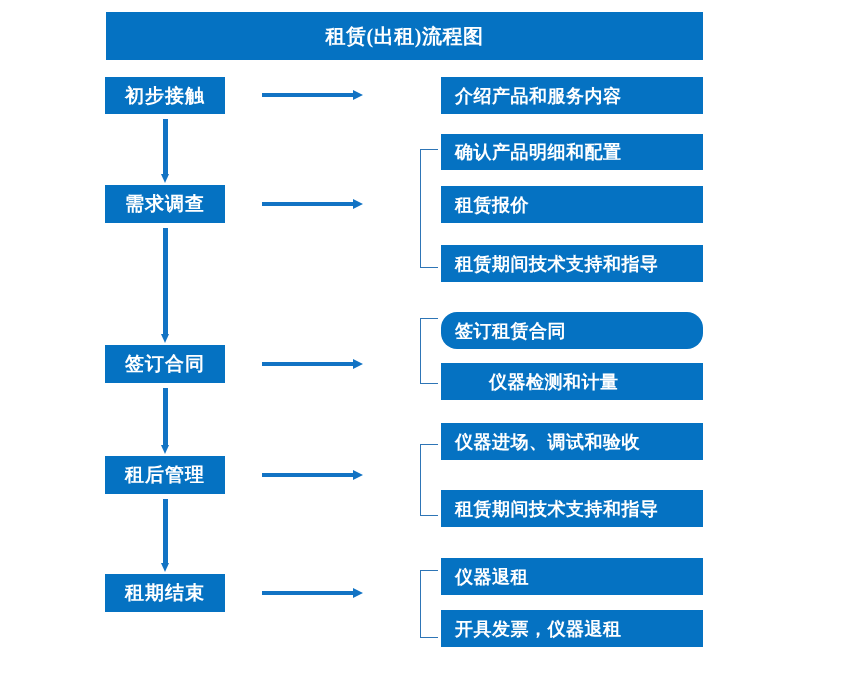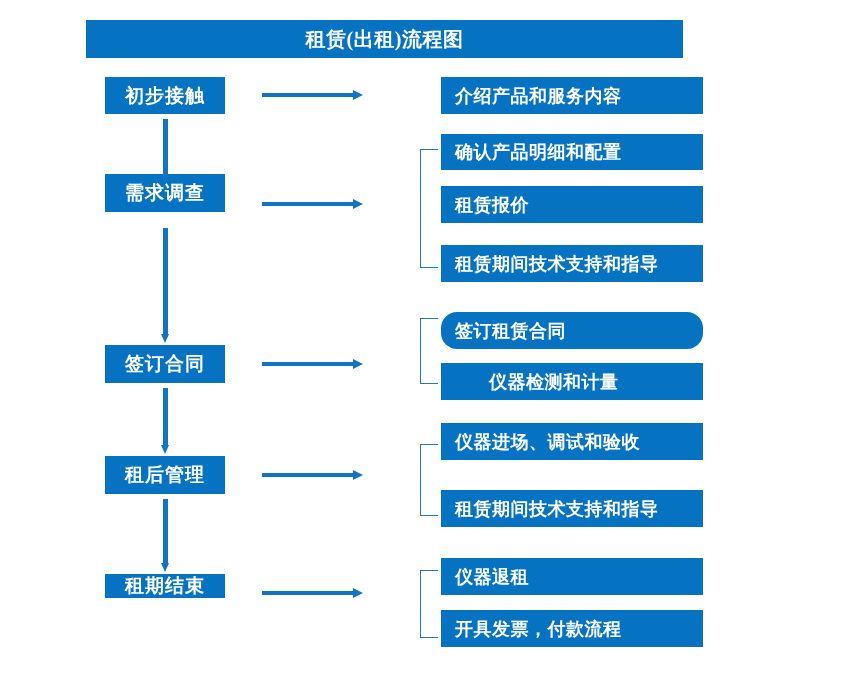--- a/index.html
+++ b/index.html
@@ -13,33 +13,32 @@
   }
   #canvas {
     position: relative;
     width: 844px;
     height: 688px;
     background: #ffffff;
     overflow: hidden;
   }
   .title-bar {
     position: absolute;
-    left: 86px;
+    left: 106px;
     top: 12px;
     width: 597px;
-    height: 38px;
+    height: 48px;
     background: #0572C2;
     color: #ffffff;
     font-size: 20px;
     font-weight: bold;
     display: flex;
     align-items: center;
     justify-content: center;
     letter-spacing: 0.5px;
-    margin-top: 8px;
   }
   .stage-box {
     position: absolute;
     background: #0572C2;
     color: #ffffff;
     font-size: 19px;
     font-weight: bold;
     display: flex;
     align-items: center;
     justify-content: center;
@@ -108,24 +107,24 @@
   }
 </style>
 </head>
 <body>
 
 <div id="canvas">
 
   <div class="title-bar">租赁(出租)流程图</div>
 
   <div class="stage-box" style="left:105px; top:77px; width:120px; height:37px;">初步接触</div>
-  <div class="stage-box" style="left:105px; top:174px; width:120px; height:38px;">需求调查</div>
+  <div class="stage-box" style="left:105px; top:185px; width:120px; height:38px;">需求调查</div>
   <div class="stage-box" style="left:105px; top:345px; width:120px; height:38px;">签订合同</div>
   <div class="stage-box" style="left:105px; top:456px; width:120px; height:38px;">租后管理</div>
-  <div class="stage-box" style="left:105px; top:574px; width:120px; height:24px;">租期结束</div>
+  <div class="stage-box" style="left:105px; top:574px; width:120px; height:38px;">租期结束</div>
 
   <div class="v-arrow" style="left:161px; top:119px; height:64px;">
     <div class="shaft" style="height:55px;"></div>
     <div class="head" style="top:55px;"></div>
   </div>
   <div class="v-arrow" style="left:161px; top:228px; height:115px;">
     <div class="shaft" style="height:106px;"></div>
     <div class="head" style="top:106px;"></div>
   </div>
   <div class="v-arrow" style="left:161px; top:388px; height:66px;">
@@ -165,15 +164,15 @@
 
   <div class="task-box" style="left:441px; top:77px; width:262px; height:37px;">介绍产品和服务内容</div>
   <div class="task-box" style="left:441px; top:134px; width:262px; height:36px;">确认产品明细和配置</div>
   <div class="task-box" style="left:441px; top:186px; width:262px; height:37px;">租赁报价</div>
   <div class="task-box" style="left:441px; top:245px; width:262px; height:37px;">租赁期间技术支持和指导</div>
   <div class="task-box" style="left:441px; top:312px; width:262px; height:37px;border-radius:16px;">签订租赁合同</div>
   <div class="task-box" style="left:441px; top:363px; width:262px; height:37px;padding-left:48px;">仪器检测和计量</div>
   <div class="task-box" style="left:441px; top:423px; width:262px; height:37px;">仪器进场、调试和验收</div>
   <div class="task-box" style="left:441px; top:490px; width:262px; height:37px;">租赁期间技术支持和指导</div>
   <div class="task-box" style="left:441px; top:558px; width:262px; height:37px;">仪器退租</div>
-  <div class="task-box" style="left:441px; top:610px; width:262px; height:37px;">开具发票，付款流程</div>
+  <div class="task-box" style="left:441px; top:610px; width:262px; height:37px;">开具发票，仪器退租</div>
 
 </div>
 
 </body></html>

